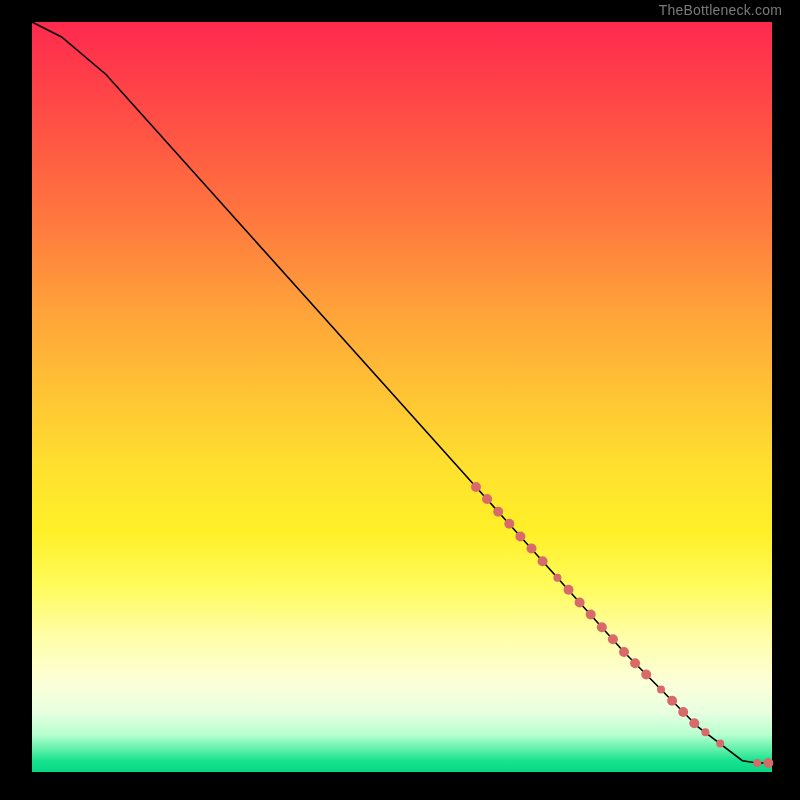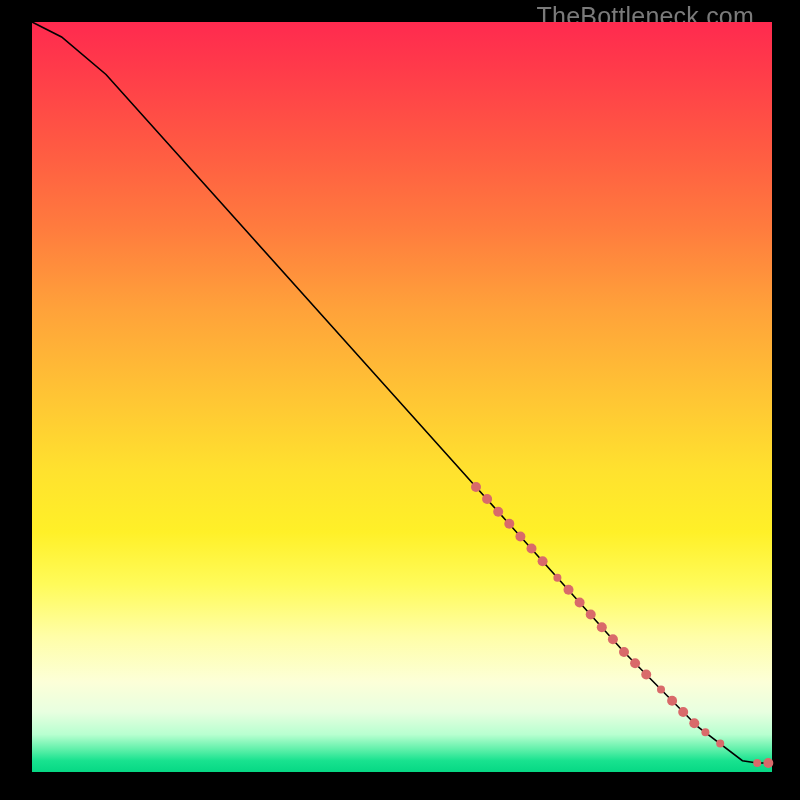--- a/index.html
+++ b/index.html
@@ -40,23 +40,23 @@
       #e8ffe0 92%,
       #b8ffd0 95%,
       #5ff0aa 97%,
       #18e28f 98.5%,
       #06d884 100%
     );
   }
   .attribution {
     position: absolute;
     top: 2px;
-    right: 46px;
+    right: 18px;
     color: #7a7a7a;
-    font-size: 25px;
+    font-size: 14px;
     letter-spacing: 0.2px;
     user-select: none;
   }
   svg.curve {
     position: absolute;
     left: 0;
     top: 0;
     width: 740px;
     height: 750px;
     overflow: visible;

